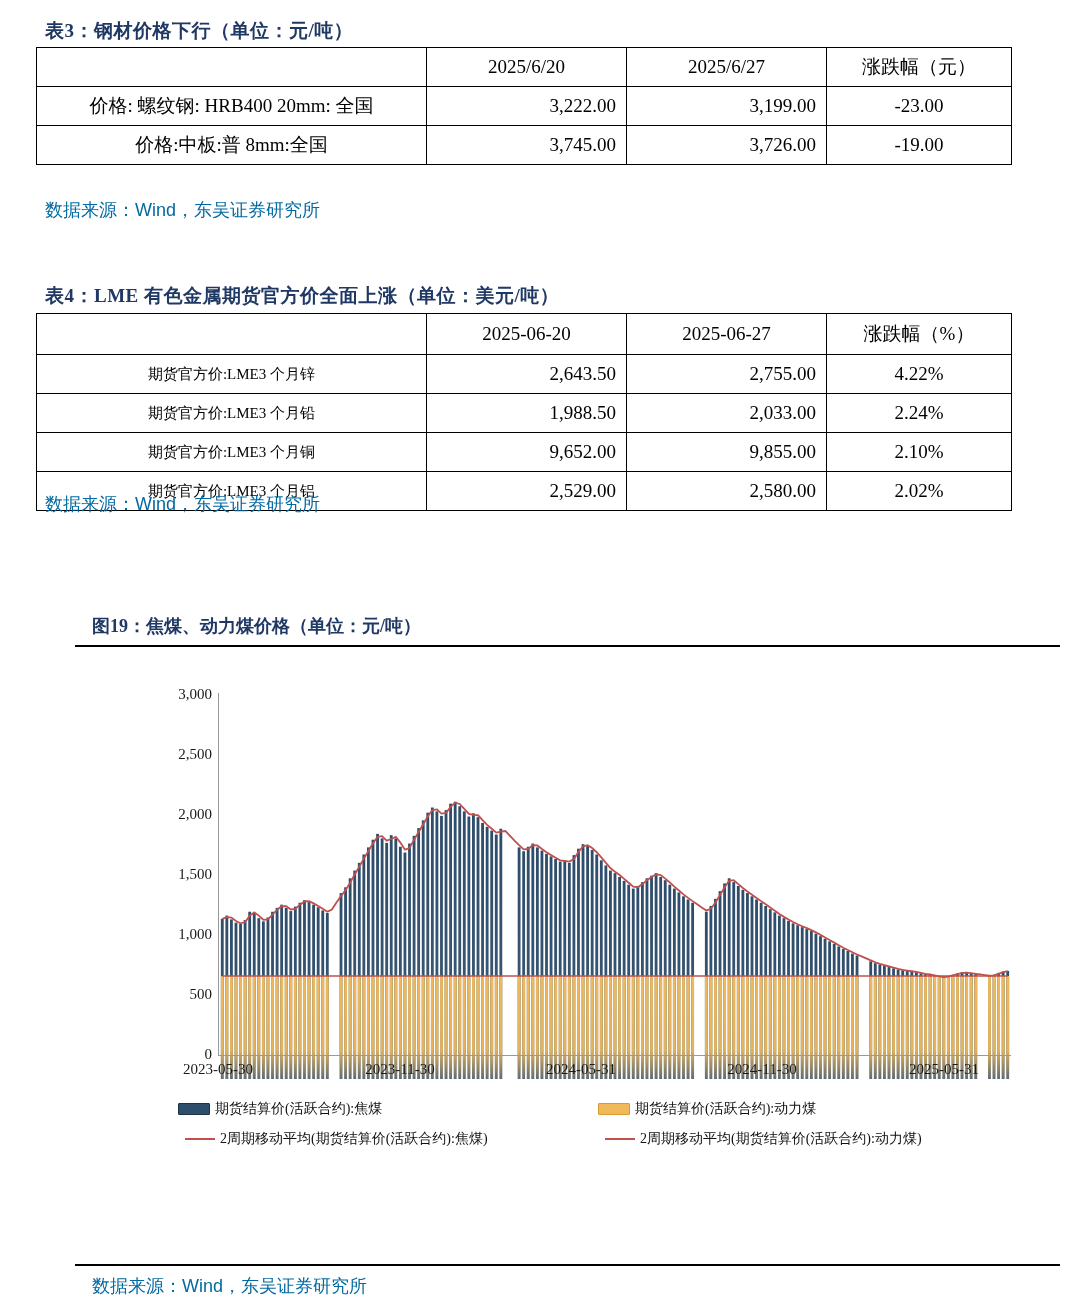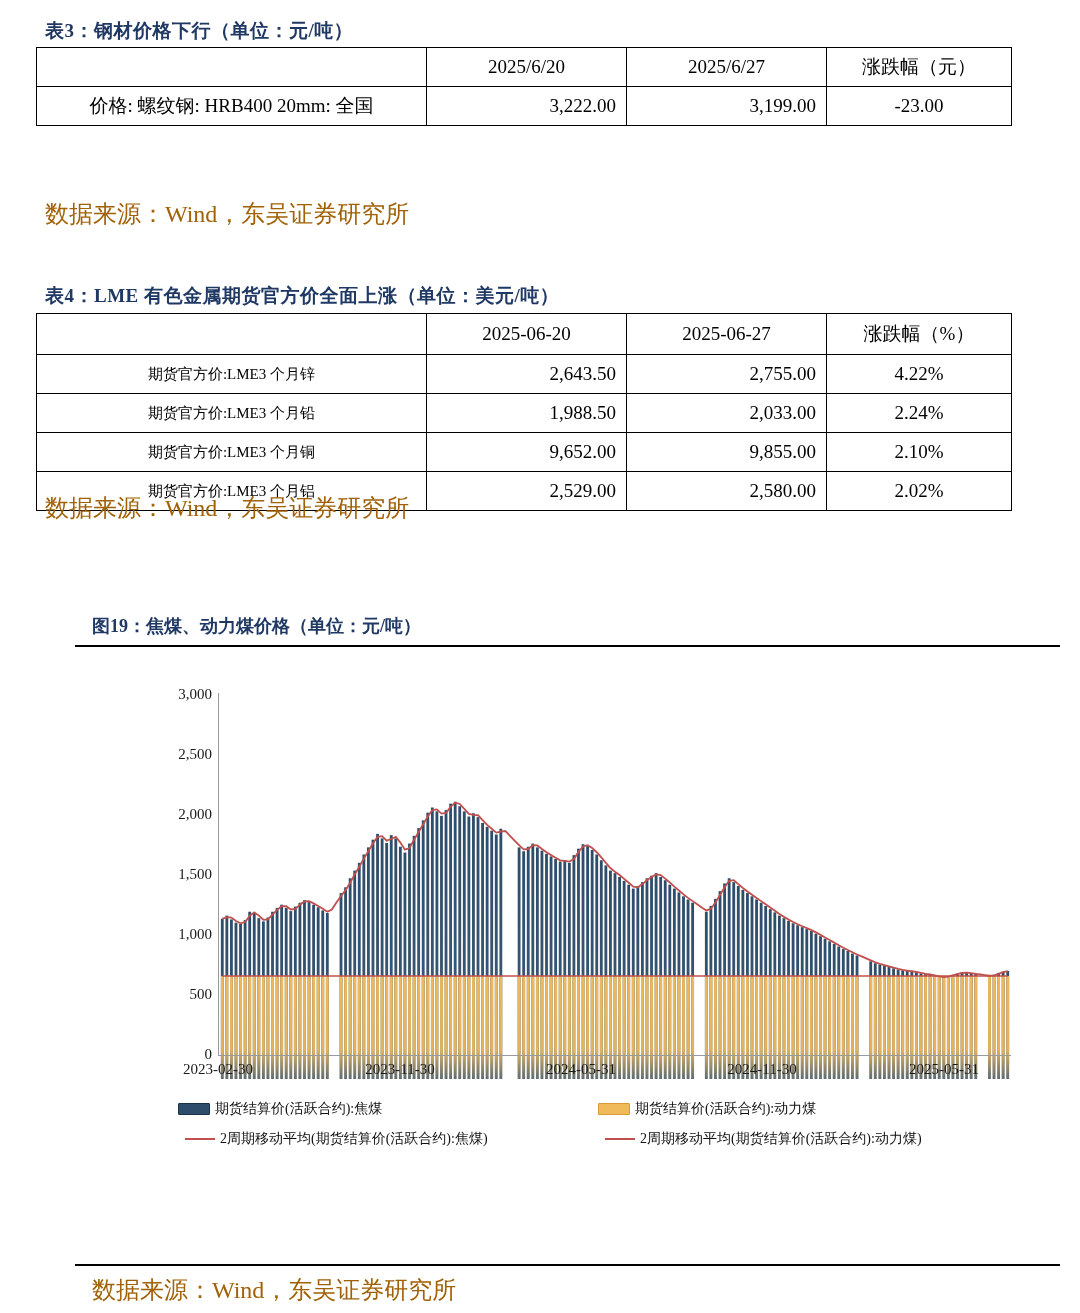--- a/index.html
+++ b/index.html
@@ -33,23 +33,23 @@
     font-size:19px;
     color:#000;
     line-height:1.1;
   }
   table.dt tr.head td{ text-align:center; height:38px; }
   table.dt tr.body td{ height:38px; }
   td.lbl{ text-align:center; }
   td.num{ text-align:right; padding-right:14px; }
   td.pct{ text-align:center; }
   .src{
-    font-family:Liberation Serif, serif;
-    font-size:24px;
-    color:#a16207;
+    font-family:Liberation Sans, sans-serif;
+    font-size:18px;
+    color:#0369a1;
     white-space:nowrap;
   }
 
   
   table.t4 td.lbl{ font-size:15px; }
   table.t4 tr.head td{ height:40px; }
   table.t4 tr.body td{ height:38px; }
 
   
   .fig-title{
@@ -102,20 +102,26 @@
         <td></td>
         <td>2025/6/20</td>
         <td>2025/6/27</td>
         <td>涨跌幅（元）</td>
       </tr>
       <tr class="body">
         <td class="lbl">价格: 螺纹钢: HRB400  20mm: 全国</td>
         <td class="num">3,222.00</td>
         <td class="num">3,199.00</td>
         <td class="pct">-23.00</td>
+      </tr>
+      <tr class="body">
+        <td class="lbl">价格:中板:普 8mm:全国</td>
+        <td class="num">3,745.00</td>
+        <td class="num">3,726.00</td>
+        <td class="pct">-19.00</td>
       </tr>
     </tbody>
   </table>
 
   <div class="src" style="position:absolute;left:45px;top:198px;">数据来源：Wind，东吴证券研究所</div>
 
   <div style="position:absolute;left:45px;top:283px;" class="tbl-title">表4：LME 有色金属期货官方价全面上涨（单位：美元/吨）</div>
 
   <table class="dt t4" style="position:absolute;left:36px;top:313px;width:975px;">
     <colgroup>
@@ -509,21 +515,21 @@
         <rect x="777.17" y="283.07" width="2.83" height="102.93" fill="url(#thg)"></rect>
         <rect x="781.73" y="283.07" width="2.83" height="102.93" fill="url(#thg)"></rect>
         <rect x="786.30" y="283.07" width="2.83" height="102.93" fill="url(#thg)"></rect>
         <path d="M2.28 225.81 L6.85 224.20 L11.42 224.52 L15.98 228.06 L20.55 230.31 L25.12 229.03 L29.68 222.91 L34.25 219.38 L38.82 222.59 L43.38 226.78 L47.95 226.45 L52.51 221.63 L57.08 216.80 L61.65 213.26 L66.21 213.26 L70.78 216.48 L75.35 215.84 L79.91 211.66 L84.48 208.44 L89.05 208.12 L93.61 210.37 L98.18 212.94 L102.75 215.84 L107.31 218.73 L111.88 216.48 L116.45 209.41 L121.01 202.97 L125.58 197.18 L130.14 189.78 L134.71 181.42 L139.28 173.70 L143.84 165.66 L148.41 157.94 L152.98 150.54 L157.54 143.79 L162.11 143.14 L166.68 147.64 L171.24 146.04 L175.81 143.79 L180.38 149.57 L184.94 156.65 L189.51 155.04 L194.08 146.68 L198.64 138.96 L203.21 131.24 L207.77 123.52 L212.34 117.09 L216.91 116.44 L221.47 120.63 L226.04 119.98 L230.61 113.87 L235.17 109.69 L239.74 110.97 L244.31 115.80 L248.87 120.95 L253.44 121.91 L258.01 122.23 L262.57 127.06 L267.14 131.88 L271.71 135.74 L276.27 139.60 L280.84 138.64 L285.40 138.00 L289.97 142.82 L294.54 147.64 L299.10 152.15 L303.67 156.33 L308.24 156.01 L312.80 152.15 L317.37 152.47 L321.94 156.01 L326.50 159.22 L331.07 162.12 L335.64 164.69 L340.20 167.27 L344.77 167.91 L349.34 168.55 L353.90 165.98 L358.47 158.90 L363.03 153.43 L367.60 152.15 L372.17 155.04 L376.73 159.22 L381.30 164.37 L385.87 169.84 L390.43 174.99 L395.00 178.85 L399.57 182.06 L404.13 185.92 L408.70 189.78 L413.27 193.64 L417.83 194.29 L422.40 191.07 L426.97 187.21 L431.53 183.99 L436.10 181.42 L440.66 182.06 L445.23 185.60 L449.80 189.46 L454.36 193.64 L458.93 197.50 L463.50 201.36 L468.06 204.90 L472.63 208.12 L477.20 211.34 L481.76 214.55 L486.33 217.45 L490.90 215.84 L495.46 209.41 L500.03 202.01 L504.60 194.29 L509.16 187.85 L513.73 187.21 L518.29 191.07 L522.86 194.93 L527.43 198.47 L531.99 201.69 L536.56 204.90 L541.13 208.12 L545.69 211.34 L550.26 214.55 L554.83 217.77 L559.39 220.99 L563.96 223.88 L568.53 226.45 L573.09 229.03 L577.66 231.28 L582.23 233.21 L586.79 235.14 L591.36 237.07 L595.92 239.32 L600.49 241.89 L605.06 244.47 L609.62 247.04 L614.19 249.61 L618.76 252.19 L623.32 254.76 L627.89 257.01 L632.46 259.26 L637.02 261.51 L641.59 263.44 L646.16 265.38 L650.72 267.31 L655.29 269.24 L659.86 270.84 L664.42 272.13 L668.99 273.42 L673.55 274.70 L678.12 275.99 L682.69 276.96 L687.25 277.60 L691.82 278.24 L696.39 278.88 L700.95 279.85 L705.52 280.81 L710.09 281.46 L714.65 282.42 L719.22 283.39 L723.79 284.03 L728.35 283.71 L732.92 282.42 L737.49 281.14 L742.05 279.85 L746.62 279.53 L751.18 280.17 L755.75 280.81 L760.32 281.46 L764.88 282.10 L769.45 282.75 L774.02 282.42 L778.58 280.81 L783.15 279.21 L787.72 278.24" fill="none" stroke="#C0504D" stroke-width="1.8"></path>
         <path d="M 2.28 283.07 L 787.72 283.07" fill="none" stroke="#C0504D" stroke-width="1.6"></path>
       </svg>
 
     <div style="position:absolute;left:218px;top:25px;width:1px;height:362px;background:#9a9a9a;"></div>
     <div style="position:absolute;left:218px;top:387px;width:793px;height:1px;background:#9a9a9a;"></div>
 
-    <div class="axis-lbl x-lab" style="left:158px;top:393px;">2023-02-30</div>
+    <div class="axis-lbl x-lab" style="left:158px;top:393px;">2023-05-30</div>
     <div class="axis-lbl x-lab" style="left:340px;top:393px;">2023-11-30</div>
     <div class="axis-lbl x-lab" style="left:521px;top:393px;">2024-05-31</div>
     <div class="axis-lbl x-lab" style="left:702px;top:393px;">2024-11-30</div>
     <div class="axis-lbl x-lab" style="left:884px;top:393px;">2025-05-31</div>
 
     <div class="legend-row" style="left:178px;top:432px;">
       <div class="legend-item">
         <span class="sw-box" style="background:#2E4D6B;border:1px solid #1b3148;"></span>
         <span class="legend-txt">期货结算价(活跃合约):焦煤</span>
       </div>

